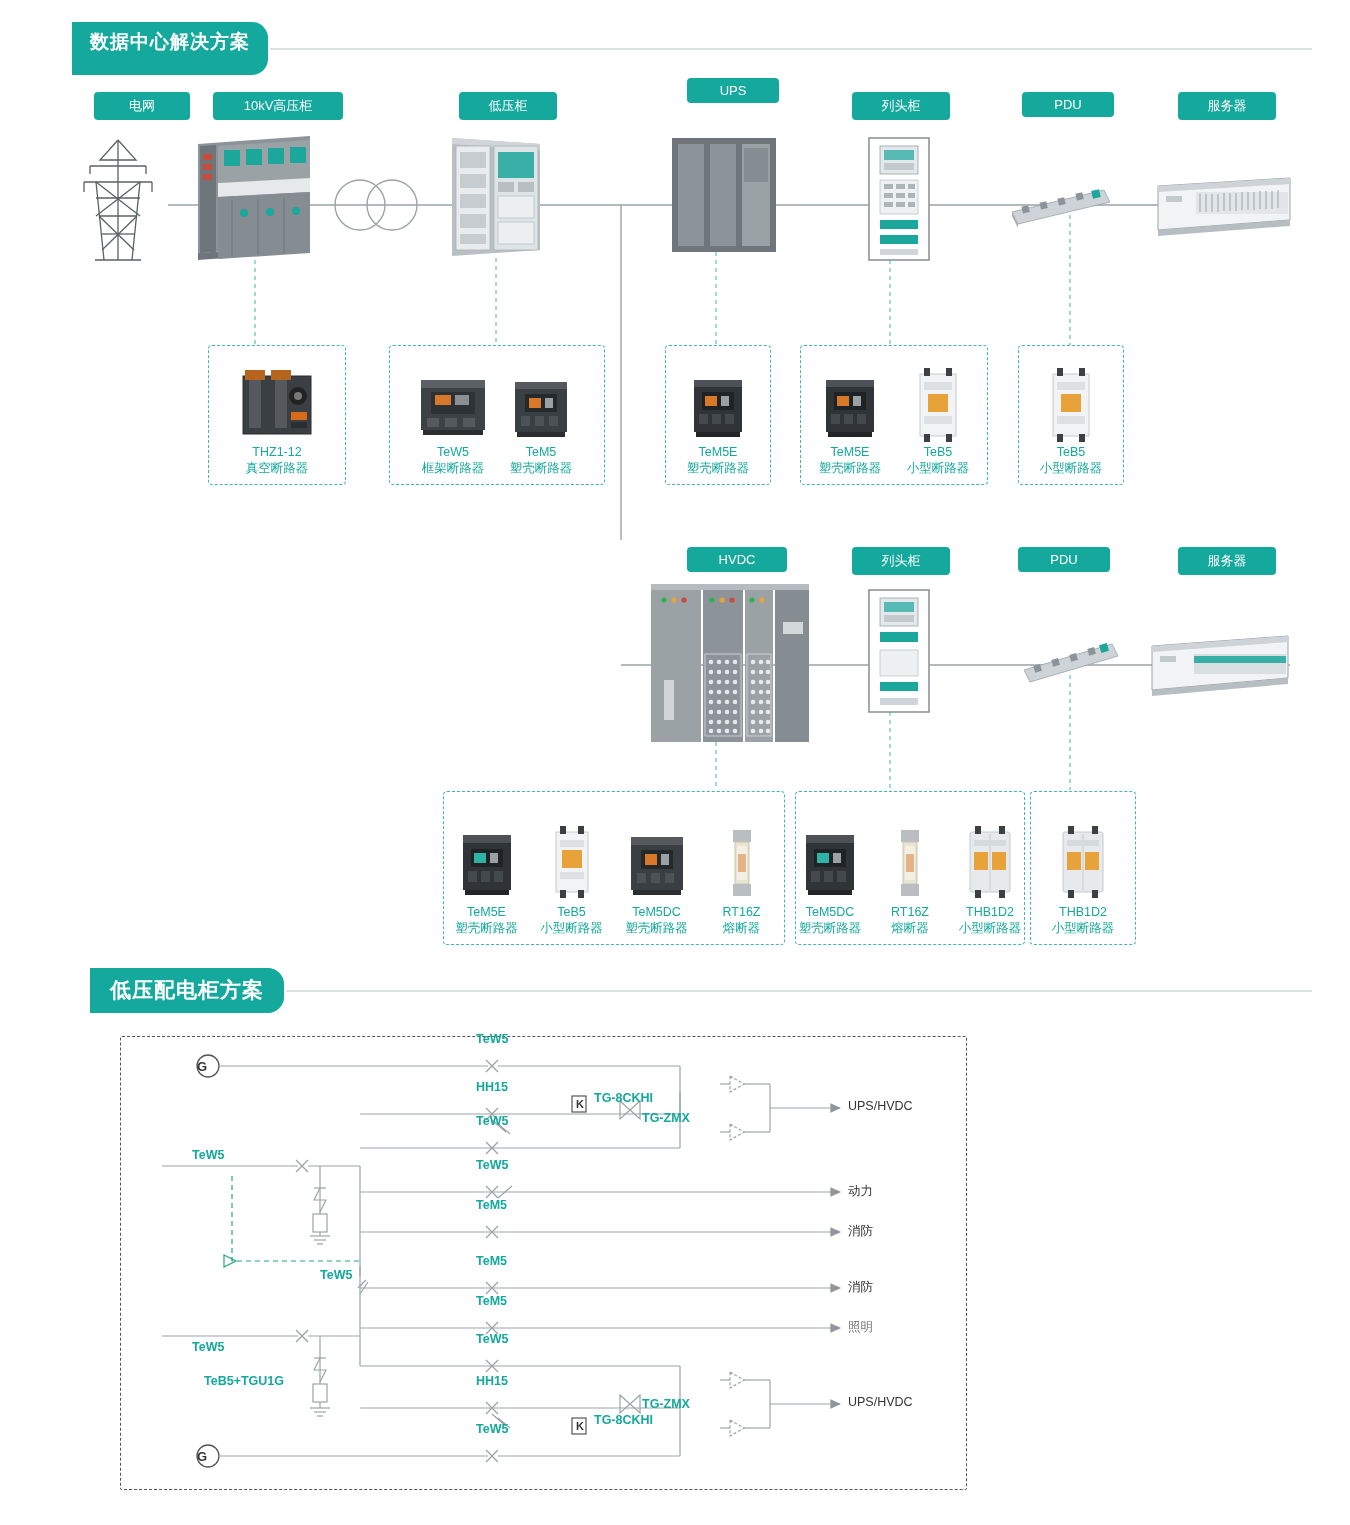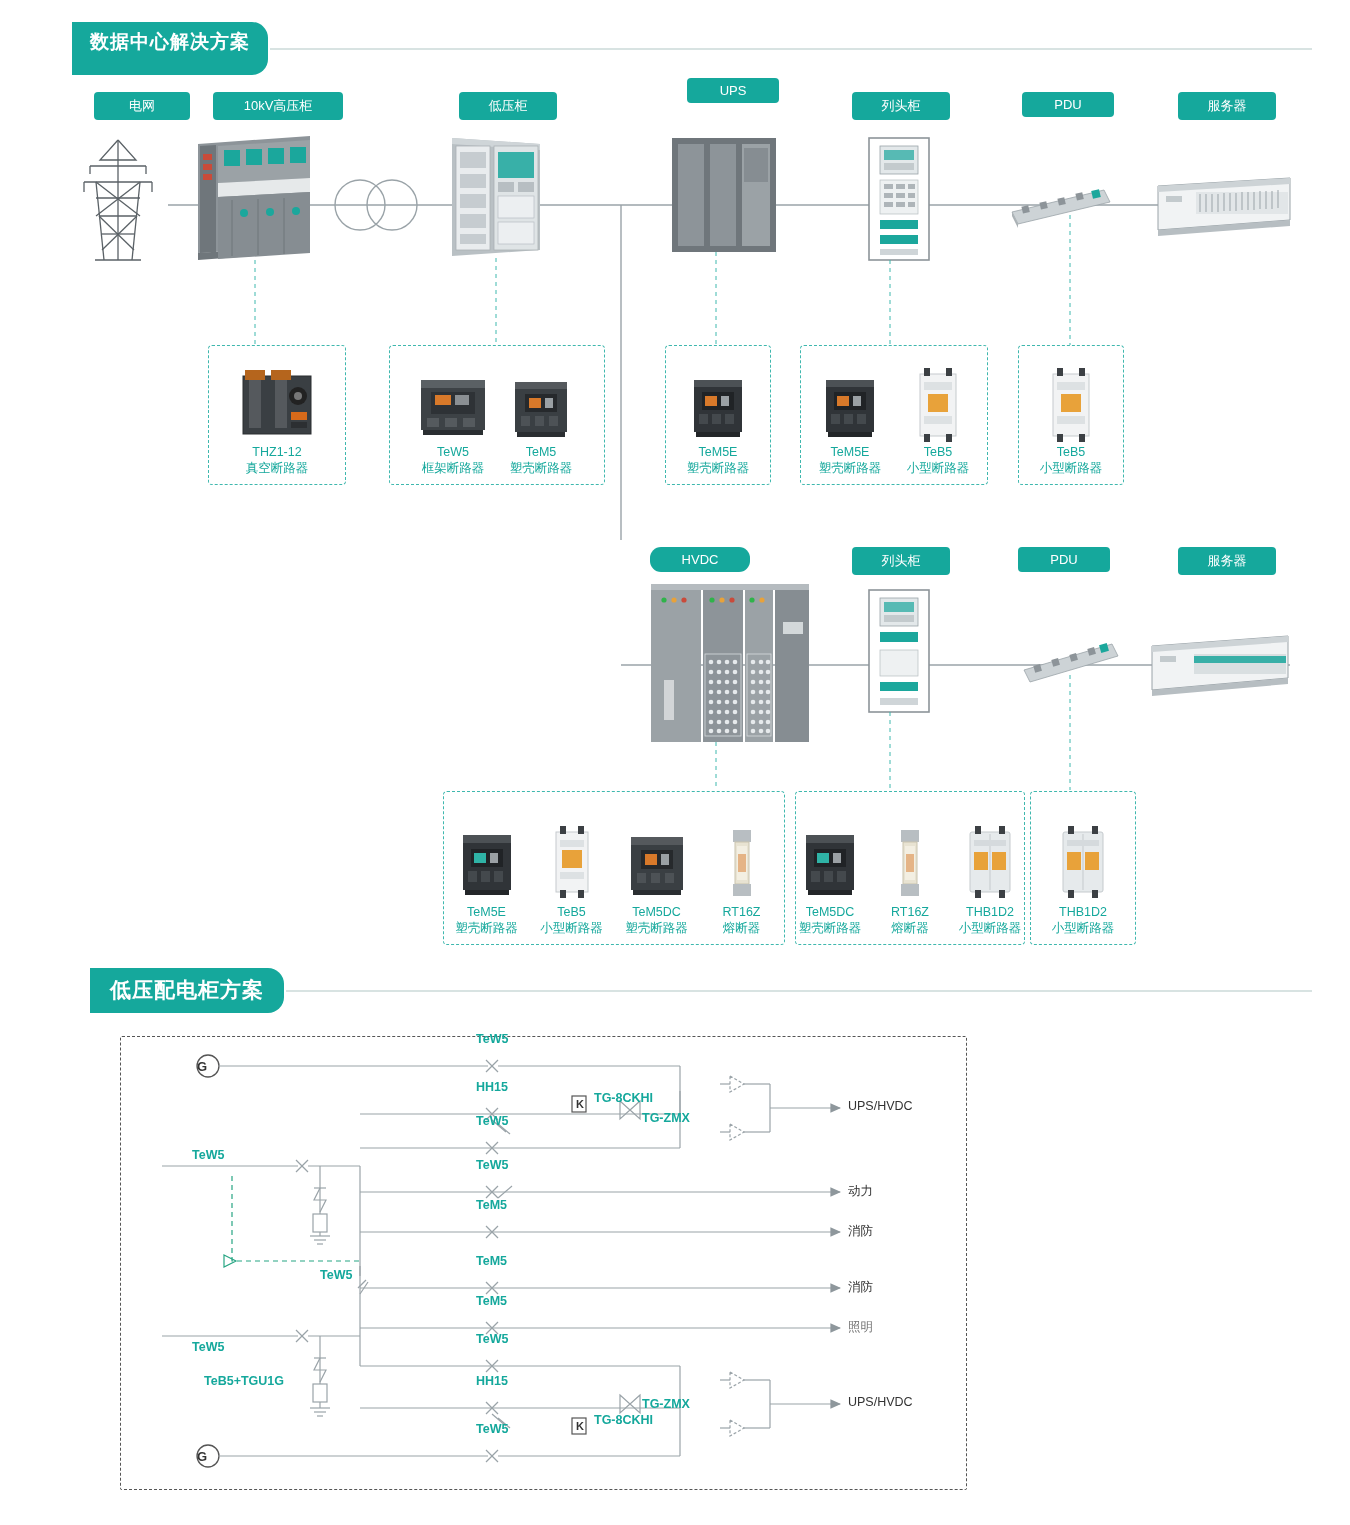--- a/index.html
+++ b/index.html
@@ -317,21 +317,21 @@
           <rect x="30" y="34" width="20" height="18" fill="#e8a23a"></rect>
           <rect x="26" y="22" width="28" height="8" fill="#dde1e3"></rect>
           <rect x="26" y="56" width="28" height="8" fill="#dde1e3"></rect>
         </svg>
       </div>
       <div class="nm">TeB5</div>
       <div class="nm2">小型断路器</div>
     </div>
   </div>
 
-  <div class="stage-label" style="left:650px;top:547px;width:76px;border-radius:11px;">HVDC</div>
+  <div class="stage-label" style="left:687px;top:547px;width:76px;">HVDC</div>
   <div class="stage-label" style="left:852px;top:547px;width:74px;">列头柜</div>
   <div class="stage-label" style="left:1018px;top:547px;width:68px;">PDU</div>
   <div class="stage-label" style="left:1178px;top:547px;width:74px;">服务器</div>
 
   <svg class="svgwrap" style="left:0;top:570px;width:1350px;height:260px;" viewBox="0 0 1350 260">
     <line x1="621" y1="95" x2="1290" y2="95" stroke="#9aa3a8" stroke-width="1.4"></line>
 
     <g>
       <rect x="651" y="14" width="50" height="158" fill="#9ba2a6"></rect>
       <rect x="703" y="14" width="40" height="158" fill="#8d9499"></rect>

